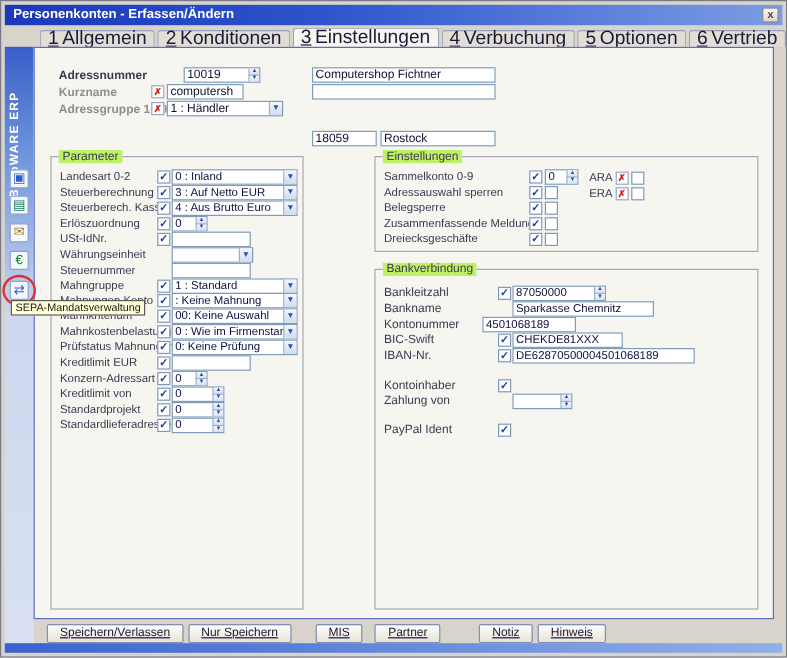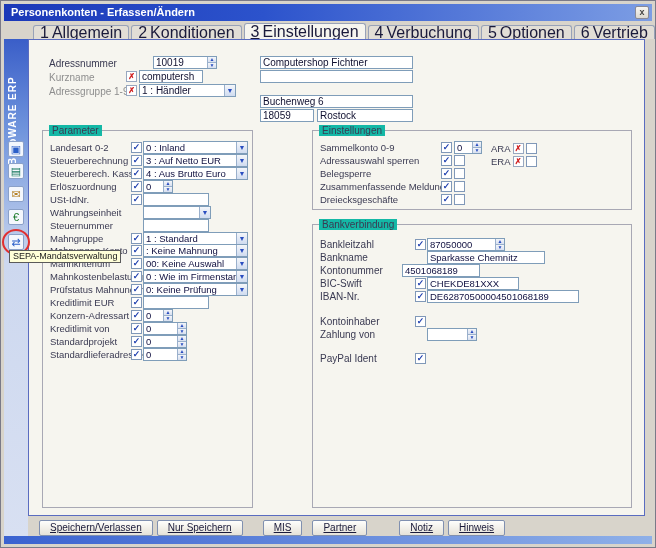--- a/index.html
+++ b/index.html
@@ -23,21 +23,21 @@
     background:linear-gradient(180deg,#3a5ec8 0%,#6f94dc 18%,#cdd8ef 45%,#d8e0f2 100%); }
   .brand { position:absolute; top:6px; left:3px; height:120px; writing-mode:vertical-rl; transform:rotate(180deg);
     color:#fff; font-size:10px; font-weight:bold; letter-spacing:1px; white-space:nowrap; }
   .sicon { position:absolute; left:4px; width:16px; height:16px; font-size:11px; line-height:14px; text-align:center;
     background:#f4f7fd; border:1px solid #8aa0c8; border-radius:2px; }
   .si0{top:102px;color:#2b5fc9}.si1{top:124px;color:#1a7a5e}.si2{top:147px;color:#b07818}
   .si3{top:170px;color:#1a7a2a}.si4{top:195px;color:#2b5fc9}
 
   .form { position:absolute; left:27px; top:38px; width:617px; height:477px; background:#f6f5ef; border:1px solid #5a6cc0; }
 
-  .lbl { position:absolute; font-size:10px; color:#3a3a52; white-space:nowrap; }
+  .lbl { position:absolute; font-size:10px; color:#3a3a52; white-space:nowrap;font-weight:bold; }
   .lbl.gray { color:#8e8e8e; }
 
   .fld { position:absolute; height:13px; background:#fff; border:1px solid #7f9db9;
     font-size:10px; line-height:11px; color:#101030; padding:0 2px; overflow:hidden; white-space:nowrap; }
   .fv { display:block; overflow:hidden; white-space:nowrap; line-height:11px; }
   .spfld { padding-right:10px; } .ddfld { padding-right:12px; }
 
   .spn { position:absolute; right:0; top:0; width:9px; height:11px; display:flex; flex-direction:column; }
   .spn i { flex:1; font-style:normal; font-size:5px; line-height:5px; text-align:center; color:#2a4ec0;
     background:linear-gradient(#f4f6fa,#d8e0f0); border-left:1px solid #9ab0cc; }
@@ -46,21 +46,21 @@
     color:#2a4ec0; background:linear-gradient(#f4f6fa,#d0dcf0); border-left:1px solid #9ab0cc; }
 
   .rx { width:11px; height:11px; background:#fff; border:1px solid #98a8c0; color:#d02020;
     font-size:8px; font-weight:bold; line-height:9px; text-align:center; flex-shrink:0; display:inline-block; }
   .rx.abs { position:absolute; }
   .ckb { width:11px; height:11px; background:#fff; border:1px solid #8098b8; color:#1f3fae;
     font-size:9px; font-weight:bold; line-height:9px; text-align:center; flex-shrink:0; display:inline-block; }
   .ckb.off { color:transparent; }
 
   .group { position:absolute; border:1px solid #a8a8b4; }
-  .gtitle { position:absolute; top:-6px; left:6px; background:#14b8a6; padding:0 3px; font-size:10px; color:#3a3a52; line-height:11px; white-space:nowrap; }
+  .gtitle { position:absolute; top:-6px; left:6px; background:#bef264; padding:0 3px; font-size:10px; color:#3a3a52; line-height:11px; white-space:nowrap; }
   .parameter { left:13px; top:90px; width:211px; height:378px; }
   .einst { left:283px; top:90px; width:320px; height:80px; }
   .bank { left:283px; top:184px; width:320px; height:284px; }
 
   .prows { position:absolute; left:0; top:10px; right:0; }
   .prow { display:flex; align-items:center; height:12.95px; padding-left:7px; }
   .pl { width:81px; font-size:9.5px; color:#3a3a52; flex-shrink:0; white-space:nowrap; }
   .sp12 { width:12px; flex-shrink:0; }
   .ck-m { margin-right:1px; }
   .ctl { position:relative; height:13px; background:#fff; border:1px solid #7f9db9; flex-shrink:0; }
@@ -138,21 +138,20 @@
     <div class="fld" style="left:110px;top:30px;width:64px">computersh</div>
     <div class="fld" style="left:231px;top:30px;width:153px"></div>
 
     <span class="lbl gray" style="left:20px;top:46px">Adressgruppe 1-99</span>
     <span class="rx abs" style="left:97px;top:45px">✗</span>
     <div class="fld ddfld" style="left:110px;top:44px;width:97px">
       <span class="fv">1 : Händler</span>
       <span class="ddb">▼</span>
     </div>
 
-    <div class="fld" style="left:231px;top:55px;width:153px">Buchenweg 6</div>
     <div class="fld" style="left:231px;top:69px;width:54px">18059</div>
     <div class="fld" style="left:288px;top:69px;width:96px">Rostock</div>
 
     <div class="group parameter">
       <div class="gtitle">Parameter</div>
       <div class="prows">
         <div class="prow">
             <span class="pl">Landesart 0-2</span>
             <span class="ckb ck-m">✓</span>
             <span class="ctl dd w105">

